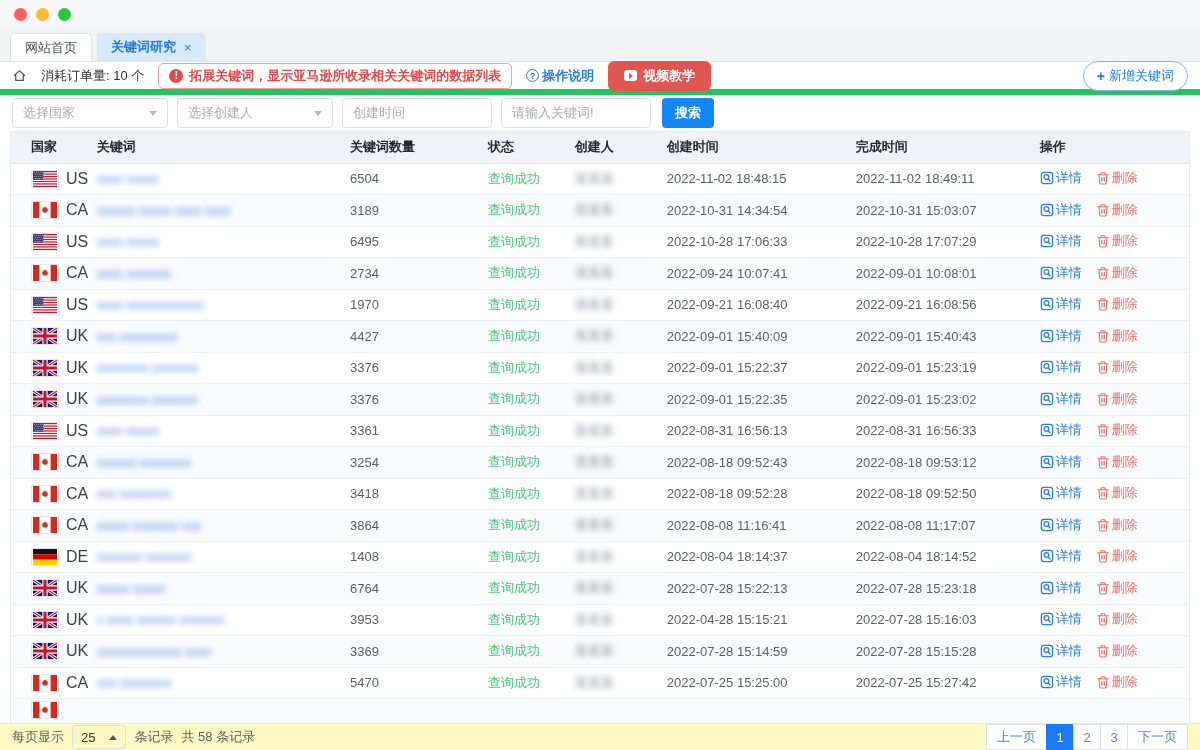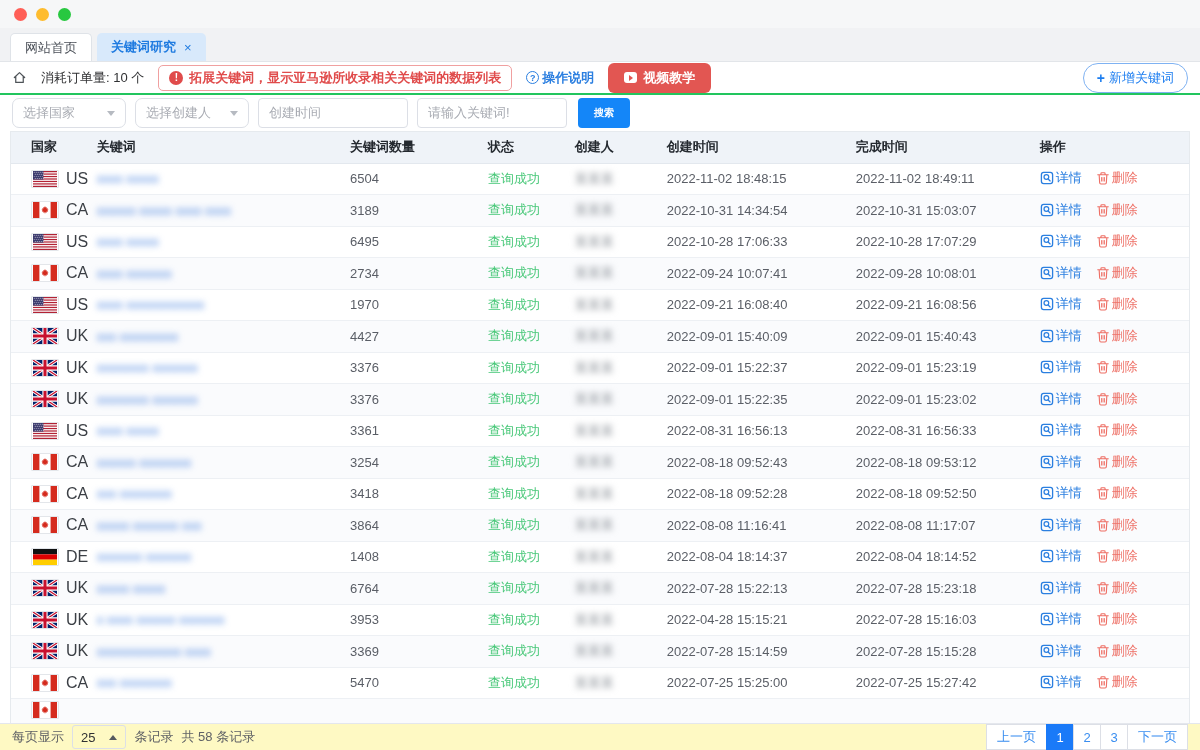--- a/index.html
+++ b/index.html
@@ -12,41 +12,41 @@
   .dot.r { background:#ff5f57; } .dot.y { background:#febc2e; } .dot.g { background:#28c840; }
 
   
   .tabbar { height:34px; background:#f1f2f4; border-bottom:1px solid #e2e5e9; display:flex; align-items:flex-end; padding-left:10px; gap:5px; }
   .tab { height:28px; display:flex; align-items:center; padding:0 14px; border-radius:5px 5px 0 0; cursor:default; }
   .tab.inactive { background:#fff; border:1px solid #dfe3e8; border-bottom:none; color:#4b5058; }
   .tab.active { background:#d8e9fb; color:#1f7be0; font-weight:bold;text-align:right; }
   .tab .close { margin-left:8px; font-weight:normal; color:#1f7be0; font-size:13px; }
 
   
-  .toolbar { height:33px; display:flex; align-items:center; padding:4px 12px; gap:14px; border-bottom:2px solid #22c55e; }
+  .toolbar { height:33px; display:flex; align-items:center; padding:4px 12px; gap:14px; border-bottom:6px solid #22c55e; }
   .home-ic { width:15px; height:15px; display:inline-block; }
   .order-label { color:#303133; }
   .notice { display:flex; align-items:center; gap:6px; border:1px solid #f0a0a0; border-radius:5px; padding:3px 10px; color:#e04b4b; font-weight:bold; }
   .excl { width:14px; height:14px; border-radius:50%; background:#e04b4b; color:#fff; font-size:10px; font-weight:bold; display:flex; align-items:center; justify-content:center; }
   .helplink { display:flex; align-items:center; gap:3px; color:#2b7fe0; font-weight:bold; cursor:pointer; }
   .qcirc { width:13px; height:13px; border:1px solid #2b7fe0; border-radius:50%; font-size:9px; display:flex; align-items:center; justify-content:center; }
   .videobtn { display:flex; align-items:center; gap:6px; background:#e25652; color:#fff; border:none; border-radius:6px; padding:6px 16px; font-size:13px; font-weight:bold; cursor:pointer; }
   .play-sq { width:13px; height:11px; background:#fff; border-radius:3px; display:flex; align-items:center; justify-content:center; }
   .play-tri { width:0; height:0; border-left:4px solid #e25652; border-top:3px solid transparent; border-bottom:3px solid transparent; margin-left:1px; }
   .spacer { flex:1; }
   .addbtn { display:flex; align-items:center; gap:4px; background:#fff; border:1px solid #7fb2f2; color:#1c7df0; border-radius:15px; padding:5px 13px; font-size:13px; cursor:pointer; }
   .addbtn .plus { font-size:14px; font-weight:bold; }
 
   
   .filters { height:36px; display:flex; align-items:center; padding:0 12px; gap:9px; }
   .sel, .inp { height:30px; border:1px solid #dcdfe6; border-radius:4px; background:#fff; display:flex; align-items:center; padding:0 10px; color:#a8abb2; }
-  .sel { width:114px; justify-content:space-between; cursor:pointer;border-radius:7px; }
+  .sel { width:156px; justify-content:space-between; cursor:pointer; }
   .inp { width:150px; }
   .caret { width:0; height:0; border-left:4px solid transparent; border-right:4px solid transparent; border-top:5px solid #b6bac1; }
-  .searchbtn { height:30px; width:52px; background:#1486f8; color:#fff; border:none; border-radius:4px; font-size:10px; font-weight:bold; cursor:pointer; margin-left:2px; }
+  .searchbtn { height:30px; width:52px; background:#1486f8; color:#fff; border:none; border-radius:4px; font-size:13px; font-weight:bold; cursor:pointer; margin-left:2px; }
 
   
   .table-wrap { margin:0 10px; height:592px; border:1px solid #e6eaee; border-bottom:none; overflow:hidden; }
   table { width:100%; border-collapse:collapse; table-layout:fixed; }
   thead th { height:31px; background:#eff3f8; border-bottom:1px solid #e3e8ee; text-align:left; font-size:13px; color:#24292f; font-weight:bold; padding:0 4px; }
   tbody td { height:31.5px; font-size:13px; color:#5a5e66; padding:0 4px; vertical-align:middle; }
   tbody tr { border-top:1px solid #edf0f4; }
   tbody tr:first-child { border-top:none; }
   tbody tr:nth-child(even) { background:#fafbfd; }
   th:first-child, td:first-child { padding-left:20px; }
@@ -312,21 +312,21 @@
                 <rect width="30" height="20" fill="#fff"></rect>
                 <rect width="8" height="20" fill="#d52b1e"></rect>
                 <rect x="22" width="8" height="20" fill="#d52b1e"></rect>
                 <path d="M0 -9 L1.5 -5.5 L4 -7 L3.2 -3.5 L6.5 -4.5 L5 -1.5 L8 -0.5 L5.5 1.5 L7 4 L3.5 3.5 L4 6.5 L1 5 L0 9 L-1 5 L-4 6.5 L-3.5 3.5 L-7 4 L-5.5 1.5 L-8 -0.5 L-5 -1.5 L-6.5 -4.5 L-3.2 -3.5 L-4 -7 L-1.5 -5.5 Z" fill="#d52b1e" transform="translate(15,10) scale(0.55)"></path>
               </svg></span><span class="ccode">CA</span></td>
     <td><a class="kwlink blur">xxxx xxxxxxx</a></td>
     <td>2734</td>
     <td><span class="status">查询成功</span></td>
     <td><span class="creator blur">某某某</span></td>
     <td>2022-09-24 10:07:41</td>
-    <td>2022-09-28 10:08:01</td>
+    <td>2022-09-01 10:08:01</td>
     <td>
       <a class="act detail">
         <svg viewBox="0 0 16 16">
                 <rect x="1.6" y="1.6" width="12.8" height="12.8" rx="2.6" fill="none" stroke="currentColor" stroke-width="1.5"></rect>
                 <circle cx="7.3" cy="6.9" r="2.7" fill="none" stroke="currentColor" stroke-width="1.4"></circle>
                 <path d="M9.3 9.1 L11.6 11.4" stroke="currentColor" stroke-width="1.4" stroke-linecap="round"></path>
               </svg>
         <span>详情</span>
       </a><a class="act del">
         <svg viewBox="0 0 16 16">

